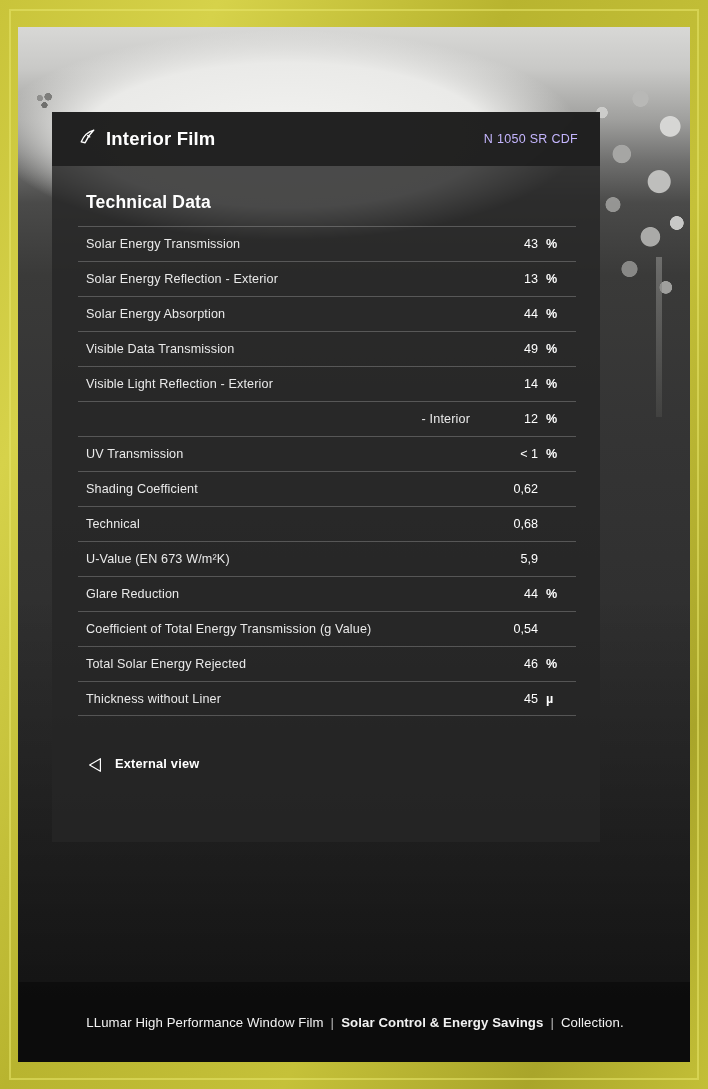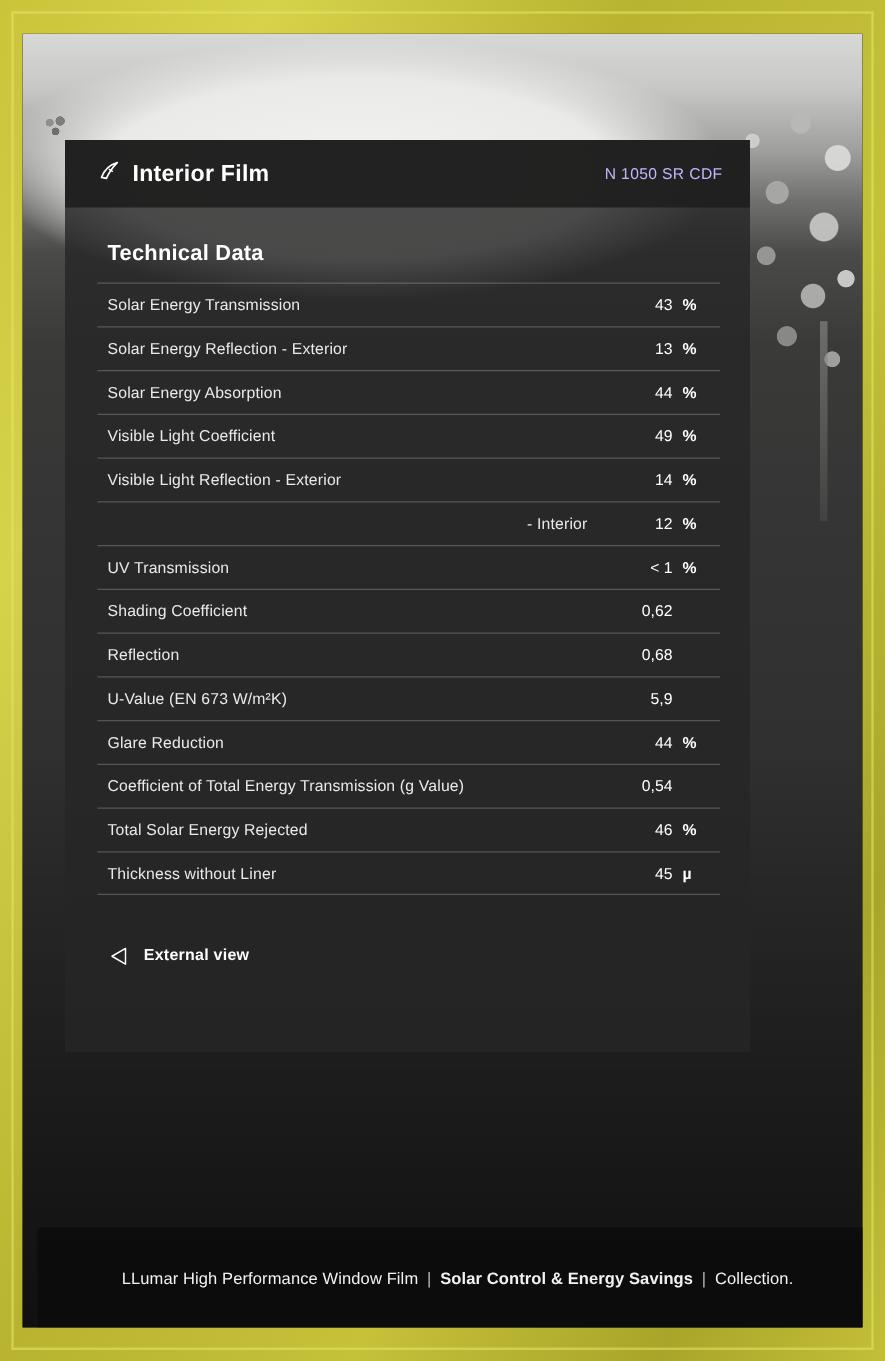--- a/index.html
+++ b/index.html
@@ -196,21 +196,21 @@
   .view-label {
     color: #ffffff;
     font-size: 12.8px;
     font-weight: bold;
     letter-spacing: .2px;
   }
 
   
   .caption {
     position: absolute;
-    left: 12px; bottom: 0;
+    left: 1px; bottom: 0;
     width: 100%;
     height: 80px;
     background: rgba(12,12,12,.86);
     display: flex;
     align-items: center;
     justify-content: center;
   }
   .caption-inner {
     color: #f2f2f2;
     font-size: 13.2px;
@@ -262,21 +262,21 @@
           <span class="label">Solar Energy Reflection - Exterior</span>
           <span class="value">13</span>
           <span class="unit">%</span>
         </div>
         <div class="row">
           <span class="label">Solar Energy Absorption</span>
           <span class="value">44</span>
           <span class="unit">%</span>
         </div>
         <div class="row">
-          <span class="label">Visible Light Coefficient</span>
+          <span class="label">Visible Data Transmission</span>
           <span class="value">49</span>
           <span class="unit">%</span>
         </div>
         <div class="row">
           <span class="label">Visible Light Reflection - Exterior</span>
           <span class="value">14</span>
           <span class="unit">%</span>
         </div>
         <div class="row">
           <span class="label indent">- Interior</span>
@@ -287,21 +287,21 @@
           <span class="label">UV Transmission</span>
           <span class="value">&lt; 1</span>
           <span class="unit">%</span>
         </div>
         <div class="row">
           <span class="label">Shading Coefficient</span>
           <span class="value">0,62</span>
           <span class="unit"></span>
         </div>
         <div class="row">
-          <span class="label">Reflection</span>
+          <span class="label">Technical</span>
           <span class="value">0,68</span>
           <span class="unit"></span>
         </div>
         <div class="row">
           <span class="label">U-Value (EN 673 W/m²K)</span>
           <span class="value">5,9</span>
           <span class="unit"></span>
         </div>
         <div class="row">
           <span class="label">Glare Reduction</span>

